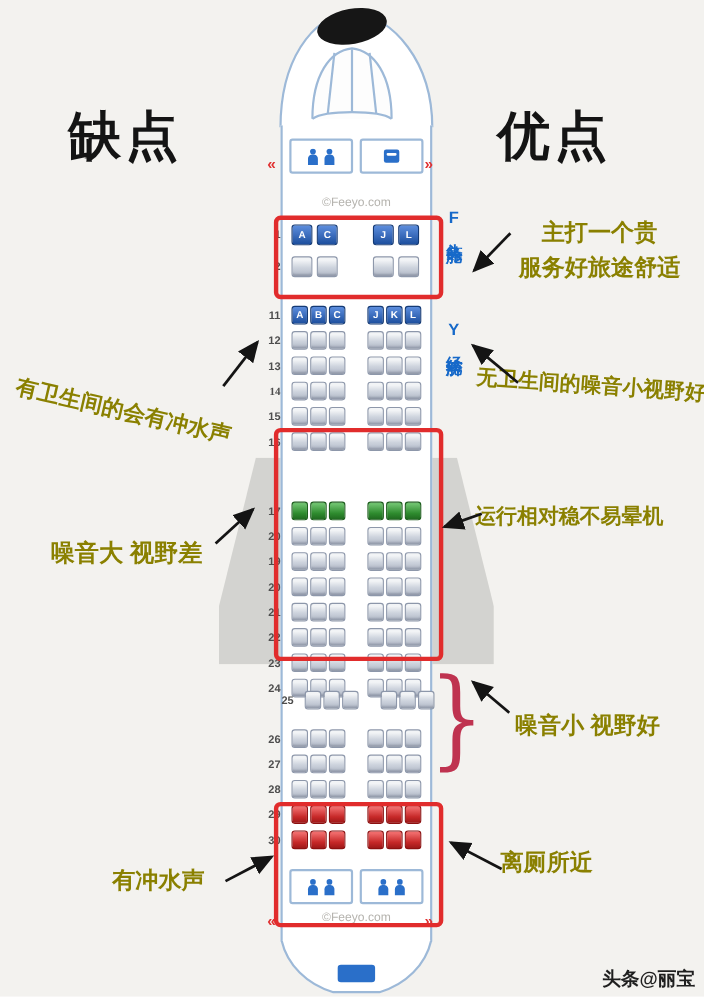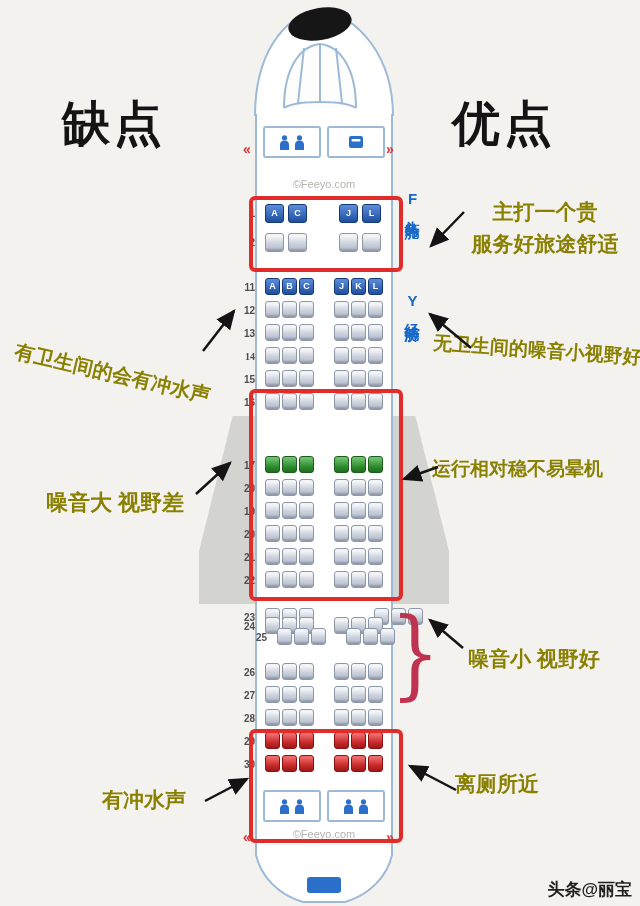--- a/index.html
+++ b/index.html
@@ -292,21 +292,21 @@
             <span class="seat plain"></span>
             <span class="seat plain"></span>
             <span class="seat plain"></span>
           </div>
           <div class="seat-group right">
             <span class="seat plain"></span>
             <span class="seat plain"></span>
             <span class="seat plain"></span>
           </div>
         </div>
-        <div class="seat-row" style="top: 404px; padding-left: 40px;">
+        <div class="seat-row" style="top: 390px;">
           <span class="row-num">23</span>
           <div class="seat-group left">
             <span class="seat plain"></span>
             <span class="seat plain"></span>
             <span class="seat plain"></span>
           </div>
           <div class="seat-group right">
             <span class="seat plain"></span>
             <span class="seat plain"></span>
             <span class="seat plain"></span>

